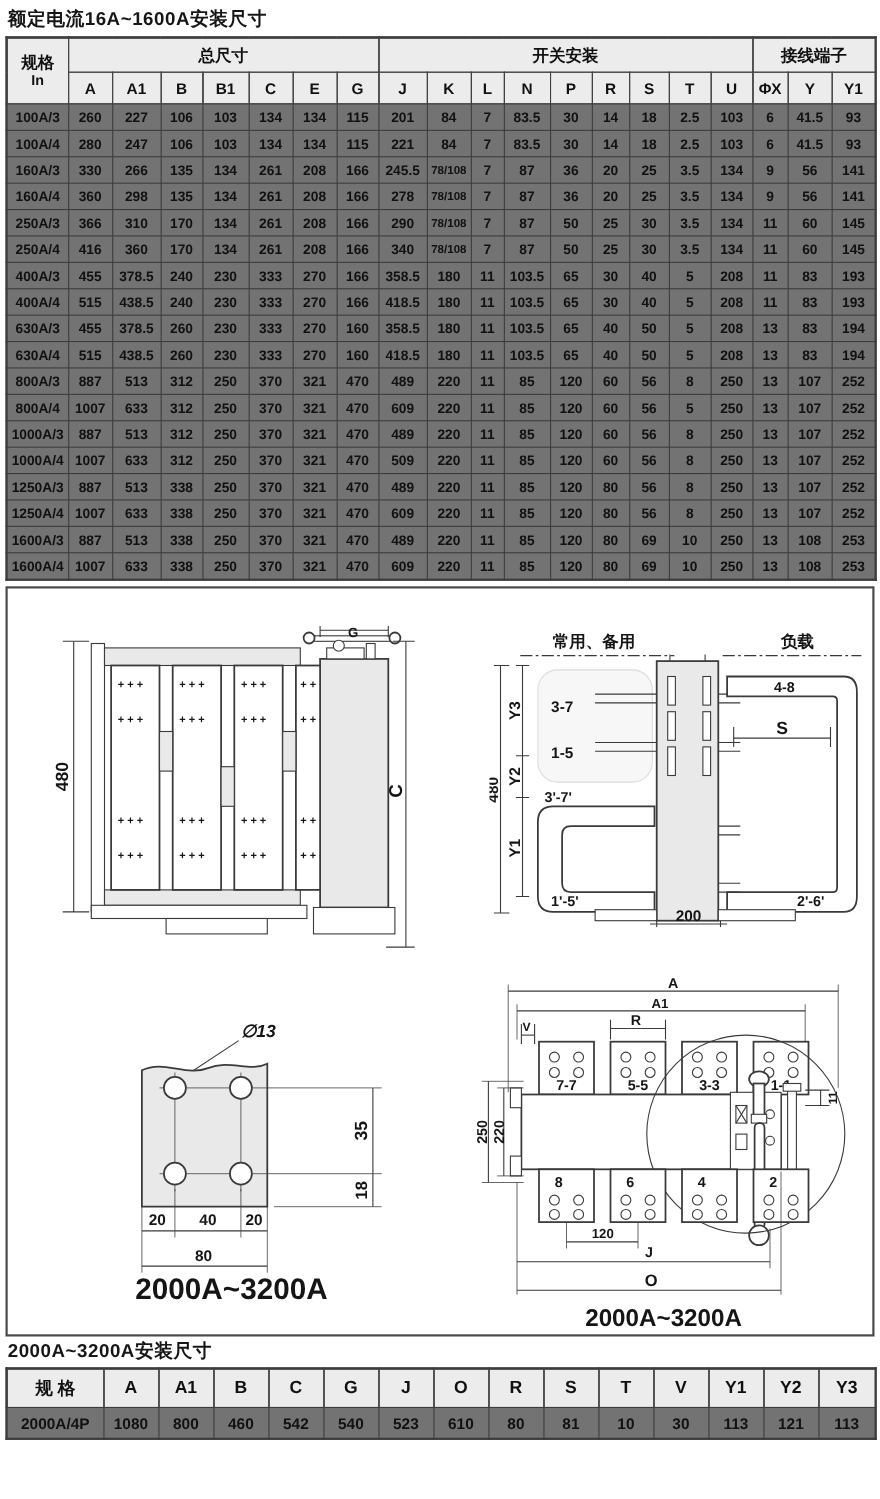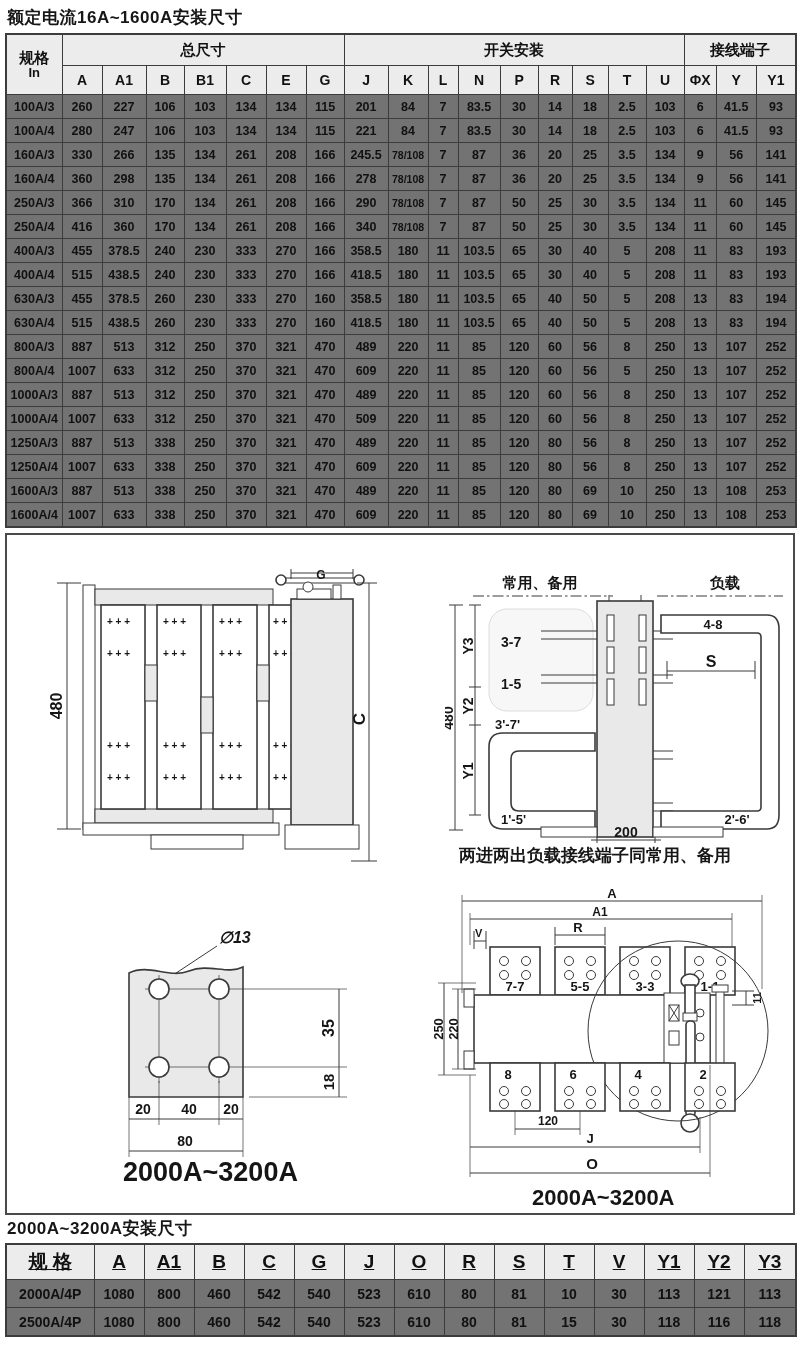--- a/index.html
+++ b/index.html
@@ -17,21 +17,21 @@
   .tbl th{background:#ececec;font-weight:bold;}
   .tbl thead tr:last-child th{border-bottom:1.6px solid #3c3c3c;}
   .main{top:33px;width:790px;}
   .main thead tr:first-child th{height:30px;font-size:15px;}
   .main thead tr:last-child th{height:28px;font-size:14px;}
   .main th.spec-h{font-size:15px;line-height:1.05;}
   .main th.spec-h .sub{font-size:13px;font-weight:bold;}
   .main tbody td{height:23px;font-size:12.5px;font-weight:bold;}
   .main tbody td.frac{font-size:10.5px;}
   .dim{top:1243px;width:790px;}
-  .dim thead th{height:34px;font-size:19px;text-decoration:underline;}
+  .dim thead th{height:34px;font-size:16px;}
   .dim tbody td{height:27px;font-size:14px;font-weight:bold;}
   
   .diagram-box{position:absolute;left:5px;top:533px;width:786px;height:678px;
        border:2px solid #4a4a4a;background:#fff;}
   .dwg{position:absolute;}
   .dwg line,.dwg path,.dwg rect,.dwg circle,.dwg ellipse,.dwg polyline{stroke:#3a3a3a;stroke-width:1;fill:none;}
   .dwg .fw{fill:#fff;}
   .dwg .fg{fill:#e9e9e9;}
   .dwg .fl{fill:#f7f7f7;stroke:#dcdcdc;}
   .dwg .nd{stroke:none;}
@@ -647,21 +647,20 @@
       <text x="292" y="249" font-size="13" text-anchor="middle">2'-6'</text>
       <rect class="fw" x="96" y="252" width="56" height="10"></rect>
       <rect class="fw" x="208" y="252" width="70" height="10"></rect>
       <g>
         <line x1="152" y1="262" x2="152" y2="268"></line>
           <line x1="210" y1="262" x2="210" y2="268"></line>
         <line x1="146" y1="265" x2="216" y2="265" marker-start="url(#aS2)" marker-end="url(#aE2)"></line>
         <text x="181" y="262" font-size="14" text-anchor="middle">200</text>
       </g>
     </svg>
-    <div class="capB">两进两出负载接线端子同常用、备用</div>
 
     <svg class="dwg" style="left:108px;top:390px;" width="300" height="262" viewBox="0 0 300 262">
       <defs>
         <marker id="aE3" markerWidth="9" markerHeight="8" refX="8" refY="3" orient="auto" markerUnits="userSpaceOnUse">
             <path class="nd" d="M0,0L9,3L0,6Z" fill="#333"></path>
           </marker>
         <marker id="aS3" markerWidth="9" markerHeight="8" refX="8" refY="3" orient="auto-start-reverse" markerUnits="userSpaceOnUse">
             <path class="nd" d="M0,0L9,3L0,6Z" fill="#333"></path>
           </marker>
       </defs>
@@ -895,33 +894,16 @@
           <td>523</td>
           <td>610</td>
           <td>80</td>
           <td>81</td>
           <td>10</td>
           <td>30</td>
           <td>113</td>
           <td>121</td>
           <td>113</td>
         </tr>
-        <tr>
-          <td>2500A/4P</td>
-          <td>1080</td>
-          <td>800</td>
-          <td>460</td>
-          <td>542</td>
-          <td>540</td>
-          <td>523</td>
-          <td>610</td>
-          <td>80</td>
-          <td>81</td>
-          <td>15</td>
-          <td>30</td>
-          <td>118</td>
-          <td>116</td>
-          <td>118</td>
-        </tr>
       </tbody>
     </table>
 
 </div>
 
 </body></html>

